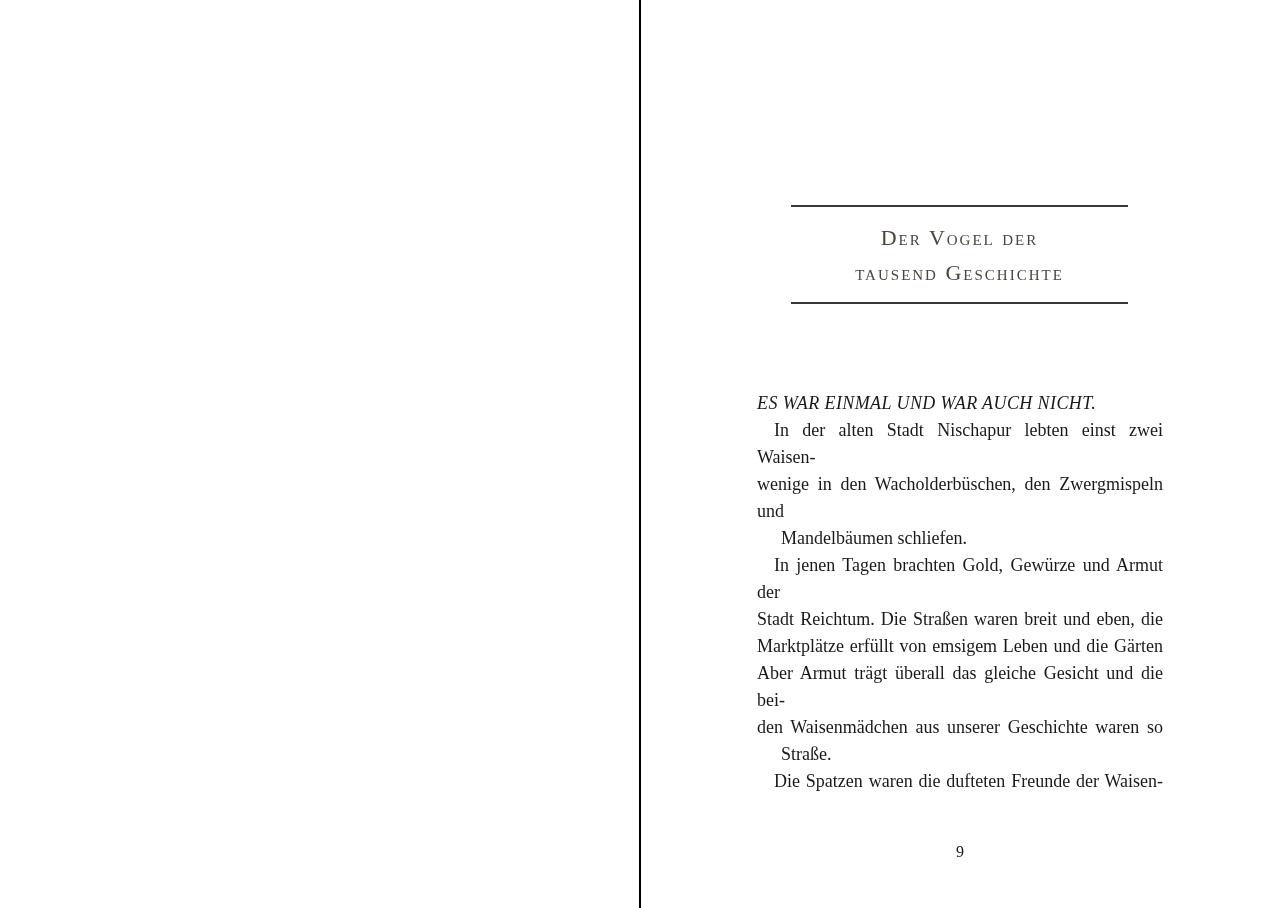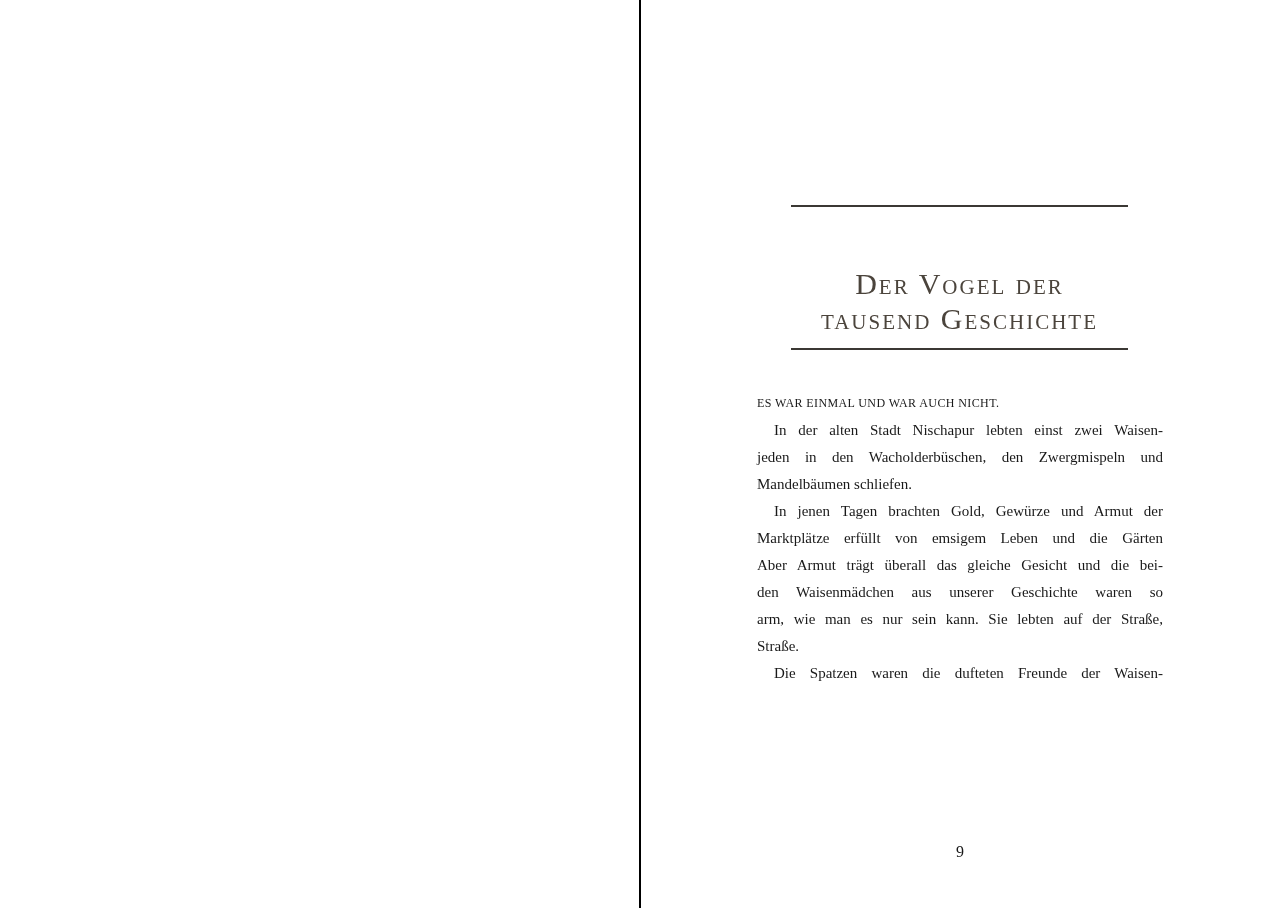--- a/index.html
+++ b/index.html
@@ -21,29 +21,29 @@
   .edge.bottom{left:0;bottom:0;width:1280px;height:4px;}
   .gutter{position:absolute;left:639px;top:0;width:2px;height:908px;background:var(--edge-color);}
 
   .page{position:absolute;top:0;height:908px;background:var(--paper);}
   .page.left{left:0;width:639px;}
   .page.right{left:641px;width:639px;}
 
   
   .chapter-head{position:absolute;left:150px;top:205px;width:337px;}
   .rule{height:2px;background:var(--rule-color);}
-  .title{color:var(--title-color);font-variant:small-caps;font-size:30px;
-    letter-spacing:2px;text-align:center;line-height:35px;padding:13px 0 12px;margin-top:46px;}
+  .title{color:var(--title-color);font-variant:small-caps;font-size:22px;
+    letter-spacing:2px;text-align:center;line-height:35px;padding:13px 0 12px;}
 
   
   .body{position:absolute;left:116px;top:390px;width:406px;color:var(--body-text);}
-  .opening{font-size:12px;letter-spacing:0.4px;line-height:27px;white-space:nowrap;}
-  .ln{font-size:15px;line-height:27px;text-align:justify;text-align-last:justify;}
+  .opening{font-size:18px;letter-spacing:0.4px;line-height:27px;white-space:nowrap;font-style:italic;}
+  .ln{font-size:18px;line-height:27px;text-align:justify;text-align-last:justify;}
   .ln.indent{text-indent:17px;}
-  .ln.end{text-align-last:left;}
+  .ln.end{text-align-last:left;margin-left:24px;}
 
   .pagenum{position:absolute;left:116px;top:843px;width:406px;text-align:center;
     font-size:16px;color:var(--body-text);}
 </style>
 </head>
 <body>
 
 <div class="spread">
 
   <div class="edge top-left"></div>
@@ -61,28 +61,28 @@
         <div>Der Vogel der</div>
         <div>tausend Geschichte</div>
       </div>
       <div class="rule"></div>
     </div>
 
     <div class="body">
       <div class="opening">ES WAR EINMAL UND WAR AUCH NICHT.</div>
 
       <div class="ln indent">In der alten Stadt Nischapur lebten einst zwei Waisen-</div>
-      <div class="ln">jeden in den Wacholderbüschen, den Zwergmispeln und</div>
+      <div class="ln">wenige in den Wacholderbüschen, den Zwergmispeln und</div>
       <div class="ln end">Mandelbäumen schliefen.</div>
 
       <div class="ln indent">In jenen Tagen brachten Gold, Gewürze und Armut der</div>
+      <div class="ln">Stadt Reichtum. Die Straßen waren breit und eben, die</div>
       <div class="ln">Marktplätze erfüllt von emsigem Leben und die Gärten</div>
       <div class="ln">Aber Armut trägt überall das gleiche Gesicht und die bei-</div>
       <div class="ln">den Waisenmädchen aus unserer Geschichte waren so</div>
-      <div class="ln">arm, wie man es nur sein kann. Sie lebten auf der Straße,</div>
       <div class="ln end">Straße.</div>
 
       <div class="ln indent">Die Spatzen waren die dufteten Freunde der Waisen-</div>
     </div>
 
     <div class="pagenum">9</div>
   </div>
 </div>
 
 </body></html>

